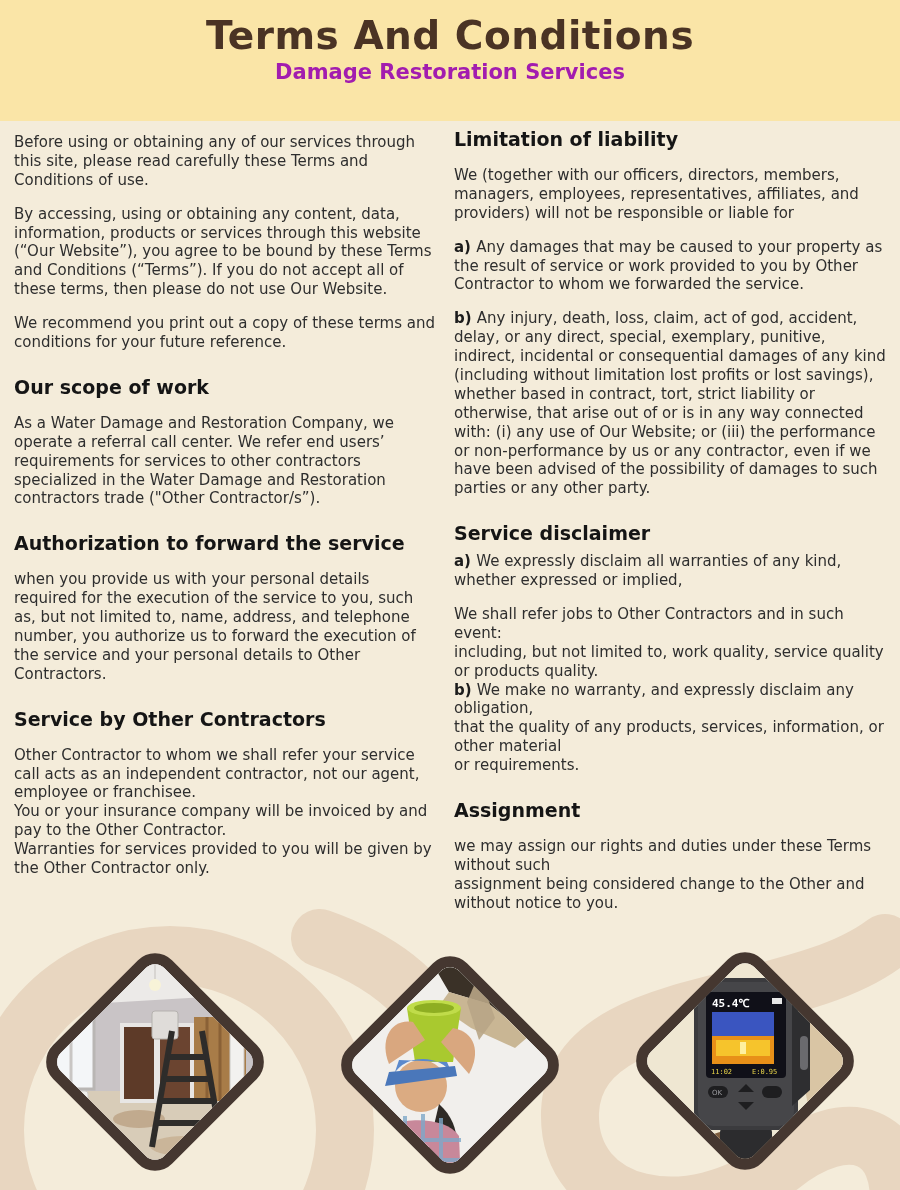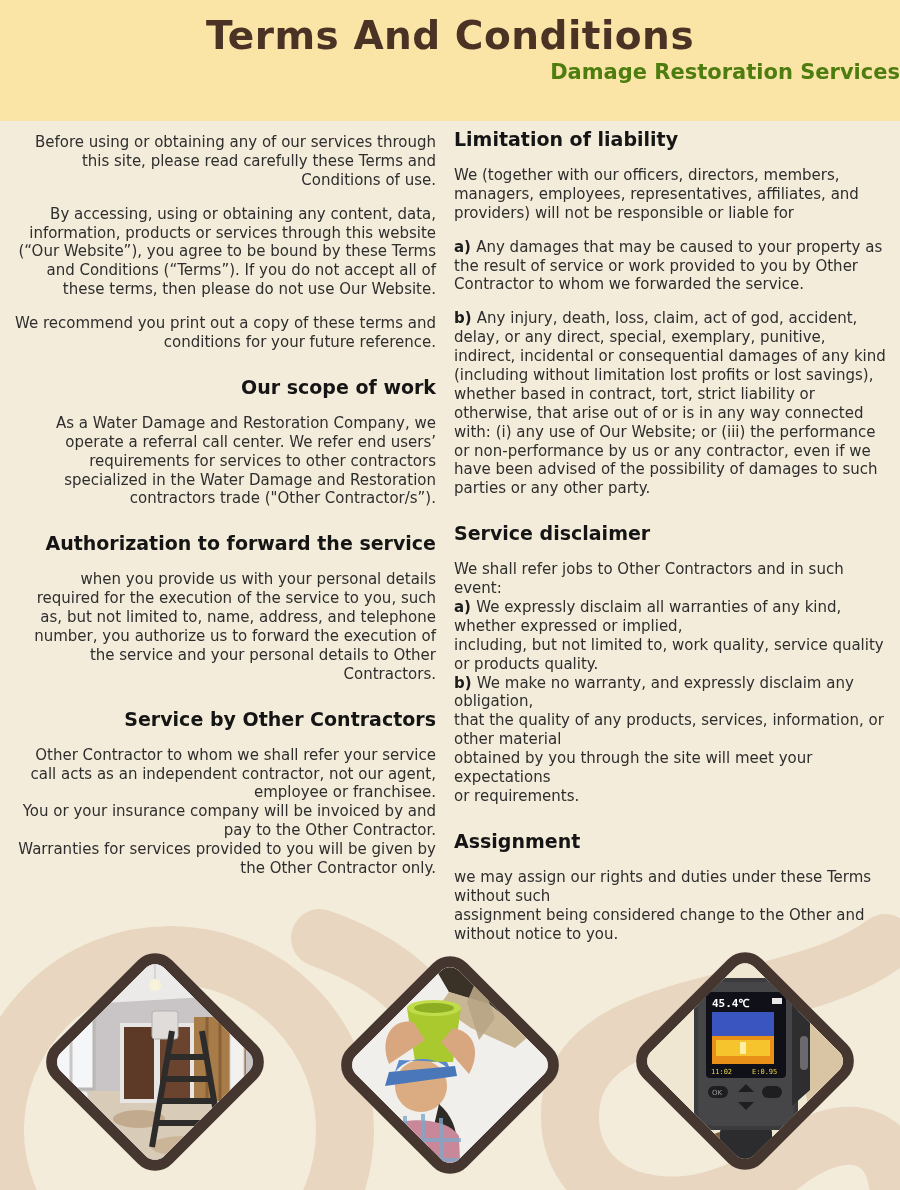--- a/index.html
+++ b/index.html
@@ -2,26 +2,26 @@
 <html><head>
 <meta charset="utf-8">
 <style>
   html,body{margin:0;padding:0;}
   body{font-family:"DejaVu Sans","Liberation Sans",sans-serif;}
   .page{position:relative;width:900px;height:1190px;background:#f4ecda;overflow:hidden;}
 
   
   .banner{position:absolute;top:0;left:0;width:900px;height:121px;background:#fae5a7;text-align:center;z-index:5;}
   .banner h1{margin:14px 0 0;font-size:39px;line-height:44px;font-weight:bold;color:#4a3324;letter-spacing:0.5px;}
-  .banner h2{margin:2px 0 0;font-size:21px;line-height:25px;font-weight:bold;color:#4d7c0f;text-align:right;}
+  .banner h2{margin:2px 0 0;font-size:21px;line-height:25px;font-weight:bold;color:#a21caf;}
 
   
   .content{position:absolute;top:99px;left:0;width:900px;display:flex;z-index:4;}
   .col{box-sizing:border-box;}
-  .col.left{width:446px;padding:34px 10px 0 14px;text-align:right;}
+  .col.left{width:446px;padding:34px 10px 0 14px;}
   .col.right{width:454px;padding:23px 12px 0 8px;}
   .para{margin:15px 0 0;font-size:15px;line-height:1.26;color:#2e2e2e;}
   .para.tight{margin-top:0;}
   .para:first-child{margin-top:0;}
   .para b{color:#1c1c1c;}
   .section-heading{margin:24px 0 7px;font-size:19px;line-height:23px;font-weight:bold;color:#151515;}
   .col > .section-heading:first-child{margin-top:6px;}
 
   
   .decor{position:absolute;left:0;top:880px;width:900px;height:310px;z-index:1;}
@@ -67,26 +67,25 @@
         <p class="para">Other Contractor to whom we shall refer your service call acts as an independent contractor, not our agent, employee or franchisee.</p>
         <p class="para tight">You or your insurance company will be invoiced by and pay to the Other Contractor.</p>
         <p class="para tight">Warranties for services provided to you will be given by the Other Contractor only.</p>
       </div>
     <div class="col right" id="col-right">
         <h3 class="section-heading">Limitation of liability</h3>
         <p class="para">We (together with our officers, directors, members, managers, employees, representatives, affiliates, and providers) will not be responsible or liable for</p>
         <p class="para"><b>a) </b>Any damages that may be caused to your property as the result of service or work provided to you by Other Contractor to whom we forwarded the service.</p>
         <p class="para"><b>b) </b>Any injury, death, loss, claim, act of god, accident, delay, or any direct, special, exemplary, punitive, indirect, incidental or consequential damages of any kind (including without limitation lost profits or lost savings), whether based in contract, tort, strict liability or otherwise, that arise out of or is in any way connected with: (i) any use of Our Website; or (iii) the performance or non-performance by us or any contractor, even if we have been advised of the possibility of damages to such parties or any other party.</p>
         <h3 class="section-heading">Service disclaimer</h3>
+        <p class="para tight"><b>a) </b>We expressly disclaim all warranties of any kind, whether expressed or implied,</p>
         <p class="para">We shall refer jobs to Other Contractors and in such event:</p>
-        <p class="para tight"><b>a) </b>We expressly disclaim all warranties of any kind, whether expressed or implied,</p>
         <p class="para tight">including, but not limited to, work quality, service quality or products quality.</p>
         <p class="para tight"><b>b) </b>We make no warranty, and expressly disclaim any obligation,</p>
         <p class="para tight">that the quality of any products, services, information, or other material</p>
-        <p class="para tight">obtained by you through the site will meet your expectations</p>
         <p class="para tight">or requirements.</p>
         <h3 class="section-heading">Assignment</h3>
         <p class="para">we may assign our rights and duties under these Terms without such</p>
         <p class="para tight">assignment being considered change to the Other and without notice to you.</p>
       </div>
   </main>
 
   <div class="photos">
 
     <div class="diamond d1">

